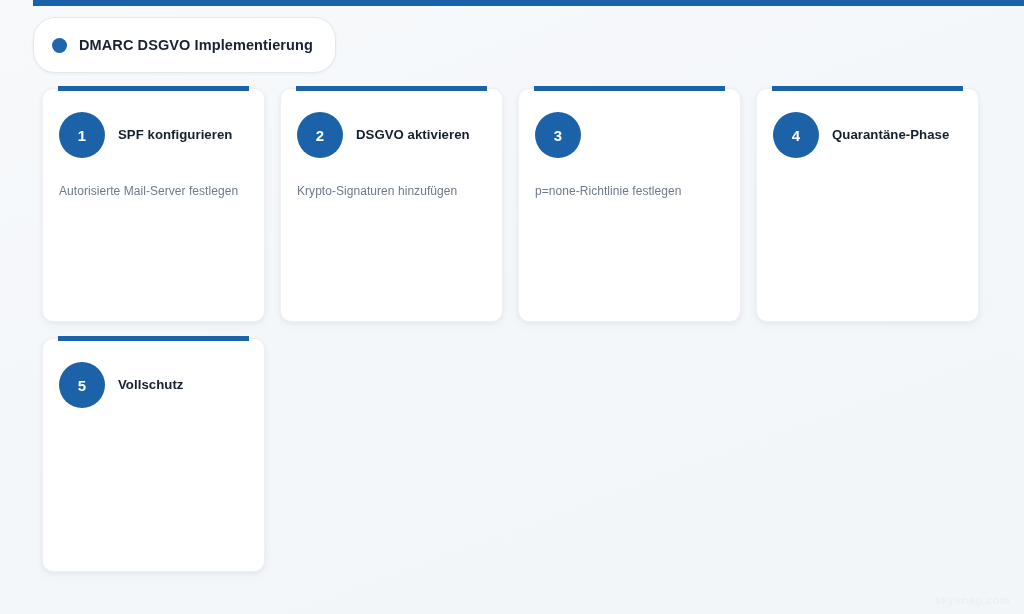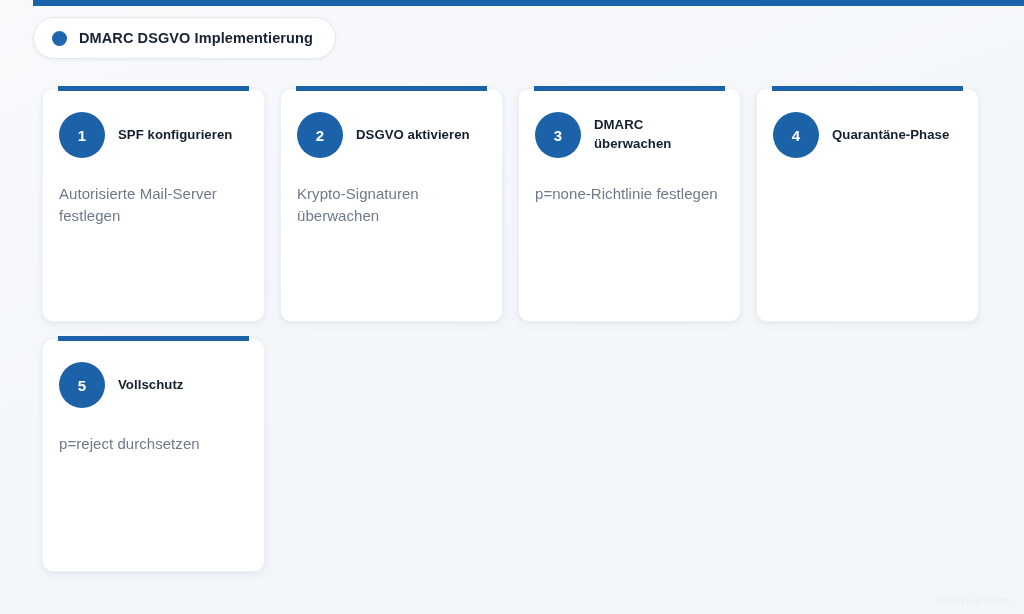--- a/index.html
+++ b/index.html
@@ -25,21 +25,21 @@
     width: 991px;
     height: 6px;
     background: #1c62a8;
   }
 
   
   .header-pill {
     position: absolute;
     left: 33px;
     top: 17px;
-    height: 42px;
+    height: 56px;
     display: flex;
     align-items: center;
     gap: 12px;
     padding: 0 22px 0 18px;
     background: #ffffff;
     border: 1px solid #e3e8ef;
     border-radius: 22px;
     box-shadow: 0 1px 3px rgba(22, 44, 80, 0.06);
   }
 
@@ -116,21 +116,21 @@
   .card-title {
     font-size: 13.2px;
     font-weight: 700;
     color: #15202f;
     line-height: 1.42;
     letter-spacing: 0.05px;
   }
 
   .card-desc {
     margin-top: 24px;
-    font-size: 15px;
+    font-size: 12px;
     color: #6e7a89;
     line-height: 1.45;
     letter-spacing: 0.05px;
   }
 
   
   .watermark {
     position: absolute;
     right: 14px;
     bottom: 8px;
@@ -161,44 +161,42 @@
     </div>
     <div class="card-desc">Autorisierte Mail-Server festlegen</div>
   </div>
 
   <div class="card">
     <div class="card-accent"></div>
     <div class="card-head">
       <div class="card-num">2</div>
       <div class="card-title">DSGVO aktivieren</div>
     </div>
-    <div class="card-desc">Krypto-Signaturen überwachen</div>
+    <div class="card-desc">Krypto-Signaturen hinzufügen</div>
   </div>
 
   <div class="card">
     <div class="card-accent"></div>
     <div class="card-head">
       <div class="card-num">3</div>
-      <div class="card-title">DMARC überwachen</div>
     </div>
     <div class="card-desc">p=none-Richtlinie festlegen</div>
   </div>
 
   <div class="card">
     <div class="card-accent"></div>
     <div class="card-head">
       <div class="card-num">4</div>
       <div class="card-title">Quarantäne-Phase</div>
     </div>
   </div>
 
   <div class="card">
     <div class="card-accent"></div>
     <div class="card-head">
       <div class="card-num">5</div>
       <div class="card-title">Vollschutz</div>
     </div>
-    <div class="card-desc">p=reject durchsetzen</div>
   </div>
 
 </div>
 
 <div class="watermark">skysnag.com</div>
 
 </body></html>

